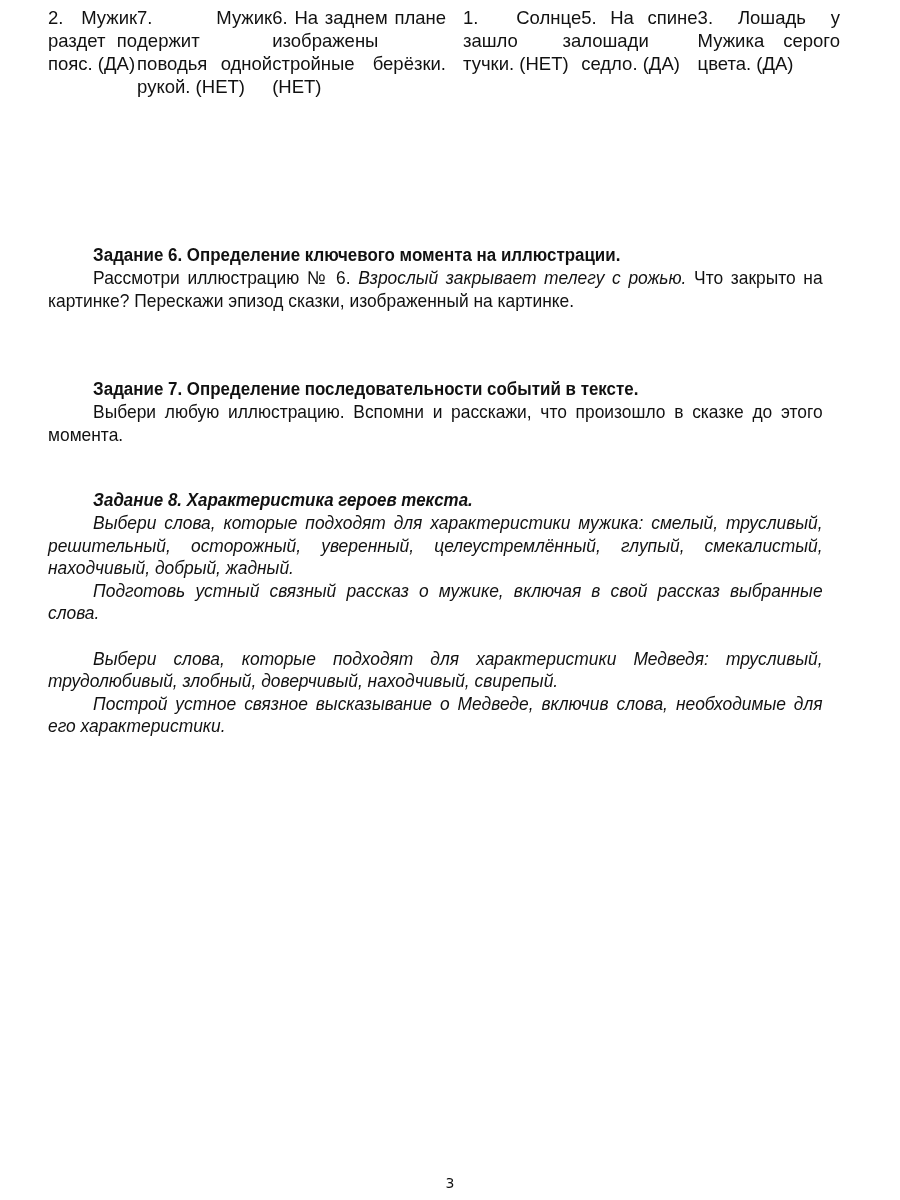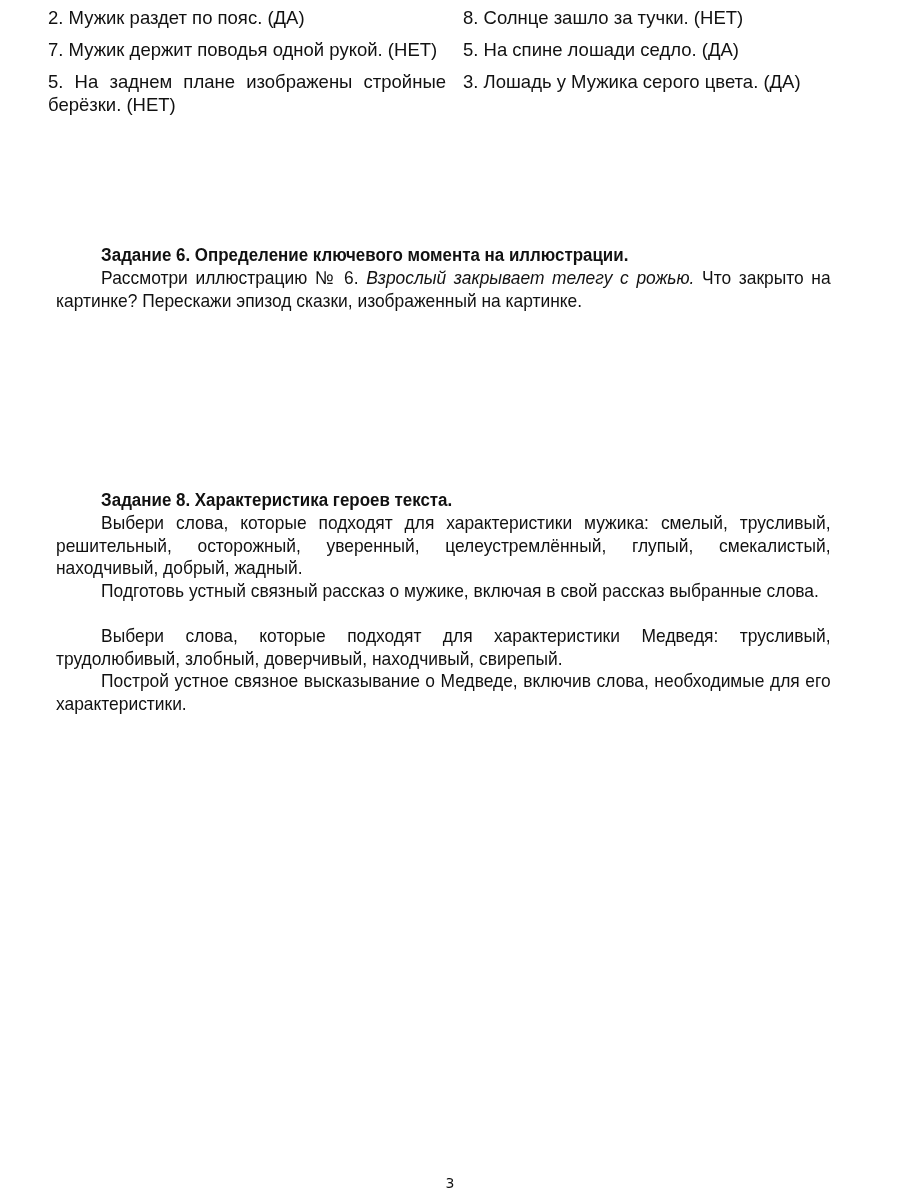--- a/index.html
+++ b/index.html
@@ -1,54 +1,58 @@
 <!DOCTYPE html>
 <html><head>
 <meta charset="utf-8">
 <style>
   html, body { margin:0; padding:0; background:#ffffff; }
   body { width:900px; height:1200px; position:relative; overflow:hidden;
          font-family:"Liberation Sans", sans-serif; color:#111; }
   .page { position:absolute; left:48px; top:0; width:775px; }
   .grid { display:grid; grid-template-columns:398px 377px; column-gap:17px; position:relative; top:6px; }
-  .col { display:flex; flex-direction:column; }
+  .col { display:flex; flex-direction:row; }
   .item { font-size:18.5px; line-height:23px; text-align:justify; margin-bottom:9px; }
   .col .item:nth-child(1){ margin-bottom:9px; }
-  .task { position:absolute; left:8px; width:775px; }
+  .task { position:absolute; left:0; width:775px; }
   .task-title { font-weight:bold; font-size:18px; line-height:23px; text-indent:48px; transform:scaleX(0.94); transform-origin:left; white-space:nowrap; }
   .para { font-size:18.5px; line-height:22.5px; text-align:justify; text-indent:48px; transform:scaleX(0.94); transform-origin:left; width:824px; }
   .para.gap { margin-top:23px; }
   .italic { font-style:italic; }
   .page-num { position:absolute; left:0; width:900px; top:1175px; text-align:center; font-family:"DejaVu Sans", sans-serif; font-size:14px; }
 </style>
 </head>
 <body>
 
 <div class="page">
 
   <div class="grid">
     <div class="col">
       <div class="item">2. Мужик раздет по пояс. (ДА)</div>
       <div class="item">7. Мужик держит поводья одной рукой. (НЕТ)</div>
-      <div class="item">5. На заднем плане изображены стройные берёзки. (НЕТ)</div>
+      <div class="item">6. На заднем плане изображены стройные берёзки. (НЕТ)</div>
     </div>
     <div class="col">
-      <div class="item">8. Солнце зашло за тучки. (НЕТ)</div>
+      <div class="item">1. Солнце зашло за тучки. (НЕТ)</div>
       <div class="item">5. На спине лошади седло. (ДА)</div>
       <div class="item">3. Лошадь у Мужика серого цвета. (ДА)</div>
     </div>
   </div>
 
   <div class="task" style="top:244px;">
     <div class="task-title">Задание 6. Определение ключевого момента на иллюстрации.</div>
     <div class="para"><span>Рассмотри иллюстрацию № 6. </span><span class="italic">Взрослый закрывает телегу с рожью.</span><span> Что закрыто на картинке? Перескажи эпизод сказки, изображенный на картинке.</span></div>
   </div>
 
+  <div class="task" style="top:378px;">
+    <div class="task-title">Задание 7. Определение последовательности событий в тексте.</div>
+    <div class="para">Выбери любую иллюстрацию. Вспомни и расскажи, что произошло в сказке до этого момента.</div>
+  </div>
 
-  <div class="task" style="top:489px;">
+  <div class="task" style="top:489px;font-style:italic;">
     <div class="task-title">Задание 8. Характеристика героев текста.</div>
     <div class="para">Выбери слова, которые подходят для характеристики мужика: смелый, трусливый, решительный, осторожный, уверенный, целеустремлённый, глупый, смекалистый, находчивый, добрый, жадный.</div>
     <div class="para">Подготовь устный связный рассказ о мужике, включая в свой рассказ выбранные слова.</div>
     <div class="para gap">Выбери слова, которые подходят для характеристики Медведя: трусливый, трудолюбивый, злобный, доверчивый, находчивый, свирепый.</div>
     <div class="para">Построй устное связное высказывание о Медведе, включив слова, необходимые для его характеристики.</div>
   </div>
 
 
 </div>
 

